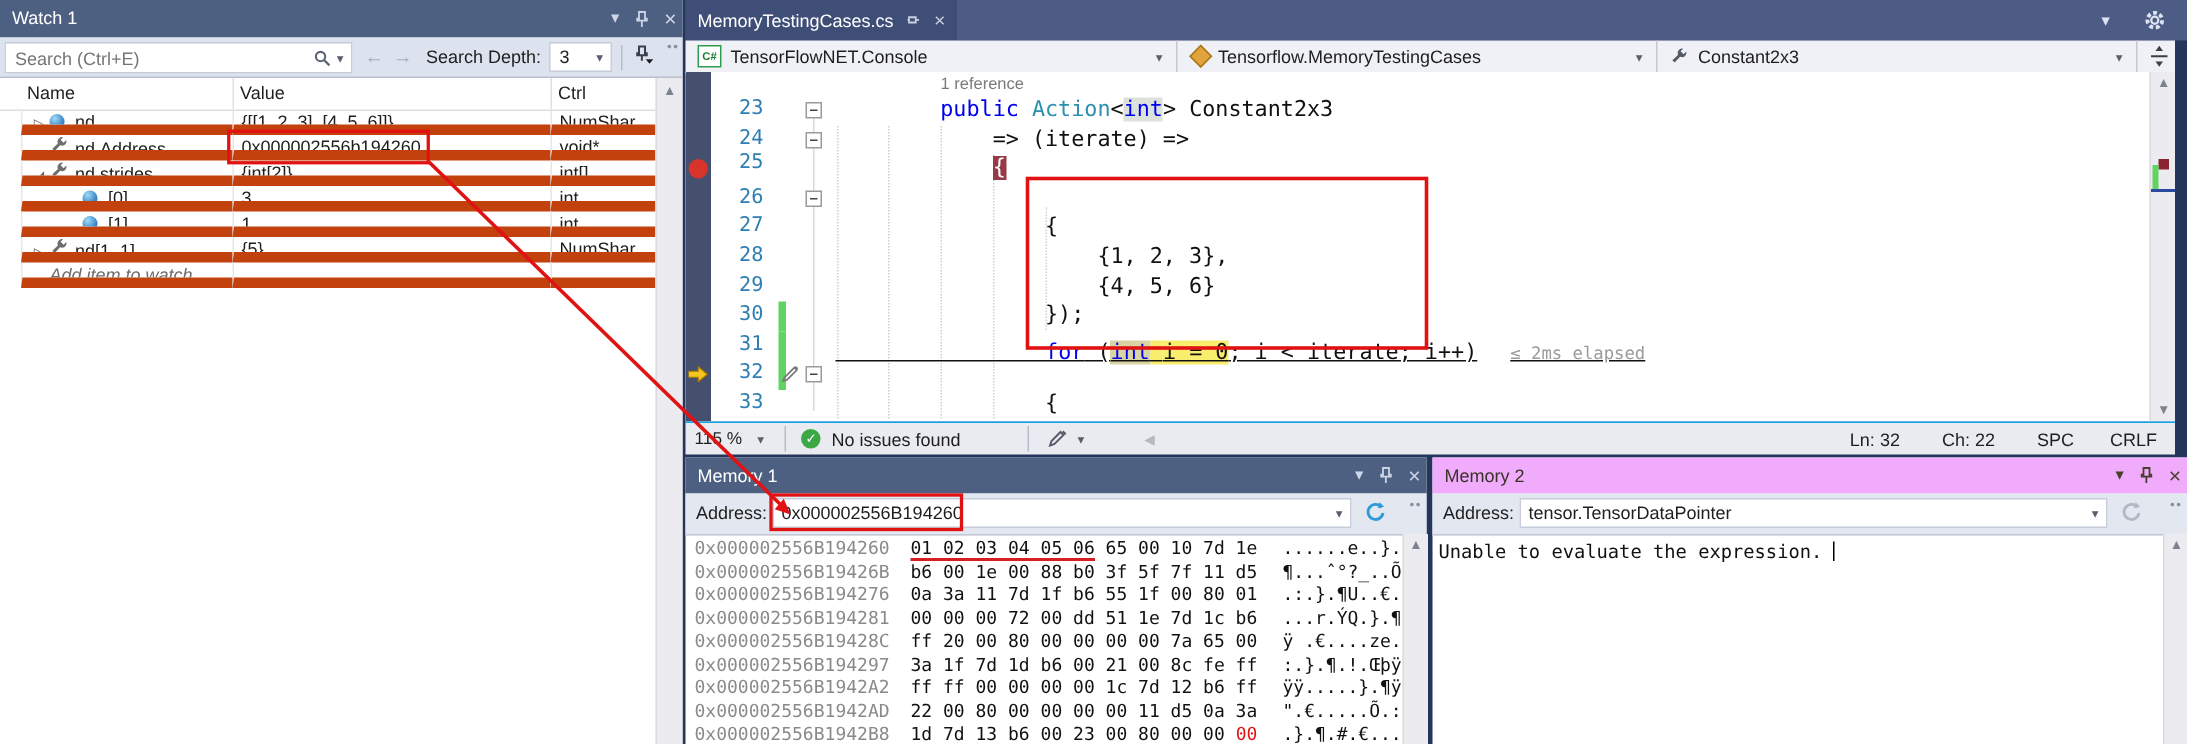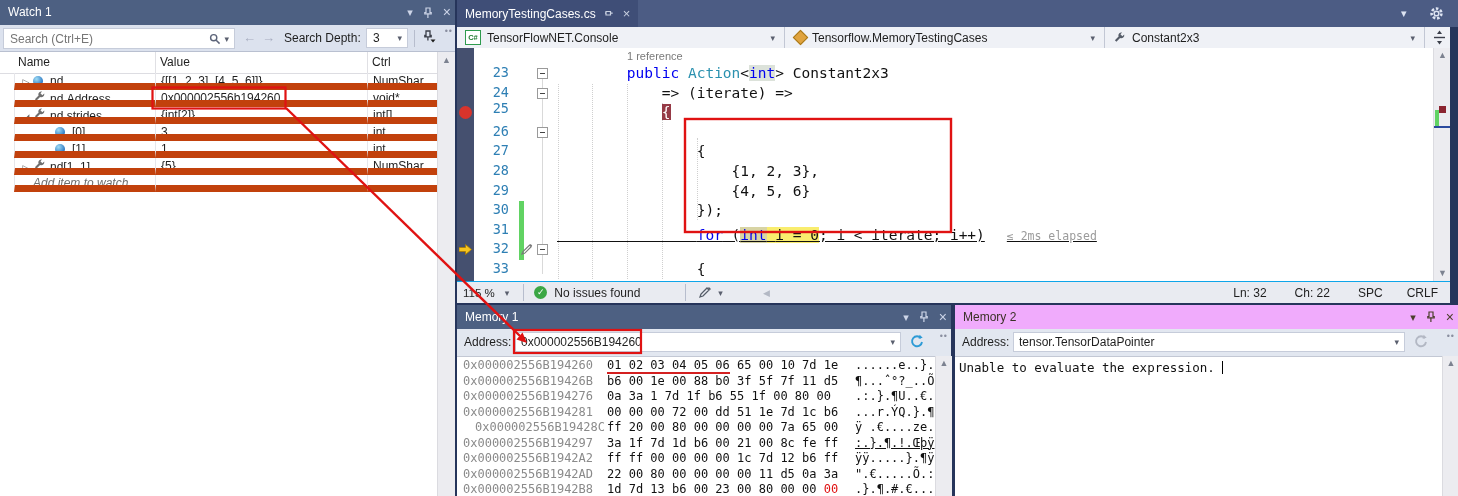--- a/index.html
+++ b/index.html
@@ -306,24 +306,24 @@
           <svg width="15" height="15" viewBox="0 0 15 15">
             <path d="M12 4.2A5 5 0 1 0 13 8" fill="none" stroke="#2E9BD6" stroke-width="1.9"></path>
             <path d="M10.7 0.8l3 3-4.1 1z" fill="#2E9BD6"></path>
           </svg>
         </span>
       <span class="abs dots" style="right:3px;top:2px;">••</span>
     </div>
     <div id="mem1-rows" class="abs" style="left:0;top:51px;width:478px;height:140px;overflow:hidden;">
         <div class="mrow" style="top: 2px; left: 0px;"><span class="maddr" style="position: absolute; left: 6px; top: 0px;">0x000002556B194260</span><span style="position: absolute; left: 150px; top: 0px;"><span class="u">01 02 03 04 05 06</span><span class=""> 65 00 10 7d 1e</span></span><span style="position: absolute; left: 398px; top: 0px;">......e..}.</span></div>
         <div class="mrow" style="top: 17.5px; left: 0px;"><span class="maddr" style="position: absolute; left: 6px; top: 0px;">0x000002556B19426B</span><span style="position: absolute; left: 150px; top: 0px;"><span class="">b6 00 1e 00 88 b0 3f 5f 7f 11 d5</span></span><span style="position: absolute; left: 398px; top: 0px;">¶...ˆ°?_..Õ</span></div>
-        <div class="mrow" style="top: 33px; left: 0px;"><span class="maddr" style="position: absolute; left: 6px; top: 0px;">0x000002556B194276</span><span style="position: absolute; left: 150px; top: 0px;"><span class="">0a 3a 1 7d 1f b6 55 1f 00 80 00</span></span><span style="position: absolute; left: 398px; top: 0px;">.:.}.¶U..€.</span></div>
+        <div class="mrow" style="top: 33px; left: 0px;"><span class="maddr" style="position: absolute; left: 6px; top: 0px;">0x000002556B194276</span><span style="position: absolute; left: 150px; top: 0px;"><span class="">0a 3a 11 7d 1f b6 55 1f 00 80 01</span></span><span style="position: absolute; left: 398px; top: 0px;">.:.}.¶U..€.</span></div>
         <div class="mrow" style="top: 48.5px; left: 0px;"><span class="maddr" style="position: absolute; left: 6px; top: 0px;">0x000002556B194281</span><span style="position: absolute; left: 150px; top: 0px;"><span class="">00 00 00 72 00 dd 51 1e 7d 1c b6</span></span><span style="position: absolute; left: 398px; top: 0px;">...r.ÝQ.}.¶</span></div>
-        <div class="mrow" style="top: 64px; left: 0px;"><span class="maddr" style="position: absolute; left: 18px; top: 0px;">0x000002556B19428C</span><span style="position: absolute; left: 150px; top: 0px;"><span class="">ff 20 00 80 00 00 00 00 7a 65 00</span></span><span style="position: absolute; left: 398px; top: 0px;">ÿ .€....ze.</span></div>
-        <div class="mrow" style="top: 79.5px; left: 0px;"><span class="maddr" style="position: absolute; left: 6px; top: 0px;">0x000002556B194297</span><span style="position: absolute; left: 150px; top: 0px;"><span class="">3a 1f 7d 1d b6 00 21 00 8c fe ff</span></span><span style="position: absolute; left: 398px; top: 0px; text-decoration: underline;">:.}.¶.!.Œþÿ</span></div>
+        <div class="mrow" style="top: 64px; left: 0px;"><span class="maddr" style="position: absolute; left: 6px; top: 0px;">0x000002556B19428C</span><span style="position: absolute; left: 150px; top: 0px;"><span class="">ff 20 00 80 00 00 00 00 7a 65 00</span></span><span style="position: absolute; left: 398px; top: 0px;">ÿ .€....ze.</span></div>
+        <div class="mrow" style="top: 79.5px; left: 0px;"><span class="maddr" style="position: absolute; left: 6px; top: 0px;">0x000002556B194297</span><span style="position: absolute; left: 150px; top: 0px;"><span class="">3a 1f 7d 1d b6 00 21 00 8c fe ff</span></span><span style="position: absolute; left: 398px; top: 0px;">:.}.¶.!.Œþÿ</span></div>
         <div class="mrow" style="top: 95px; left: 0px;"><span class="maddr" style="position: absolute; left: 6px; top: 0px;">0x000002556B1942A2</span><span style="position: absolute; left: 150px; top: 0px;"><span class="">ff ff 00 00 00 00 1c 7d 12 b6 ff</span></span><span style="position: absolute; left: 398px; top: 0px;">ÿÿ.....}.¶ÿ</span></div>
         <div class="mrow" style="top: 110.5px; left: 0px;"><span class="maddr" style="position: absolute; left: 6px; top: 0px;">0x000002556B1942AD</span><span style="position: absolute; left: 150px; top: 0px;"><span class="">22 00 80 00 00 00 00 11 d5 0a 3a</span></span><span style="position: absolute; left: 398px; top: 0px;">".€.....Õ.:</span></div>
         <div class="mrow" style="top: 126px; left: 0px;"><span class="maddr" style="position: absolute; left: 6px; top: 0px;">0x000002556B1942B8</span><span style="position: absolute; left: 150px; top: 0px;"><span class="">1d 7d 13 b6 00 23 00 80 00 00 </span><span class="red">00</span></span><span style="position: absolute; left: 398px; top: 0px;">.}.¶.#.€...</span></div>
       </div>
     <div class="abs scroll" style="left:478px;top:51px;width:16px;height:140px;">
       <div class="arr" style="padding-top:3px;">▲</div>
     </div>
   </div>
 
   <div class="abs" style="left:955px;top:305px;width:503px;height:191px;background:#fff;">

